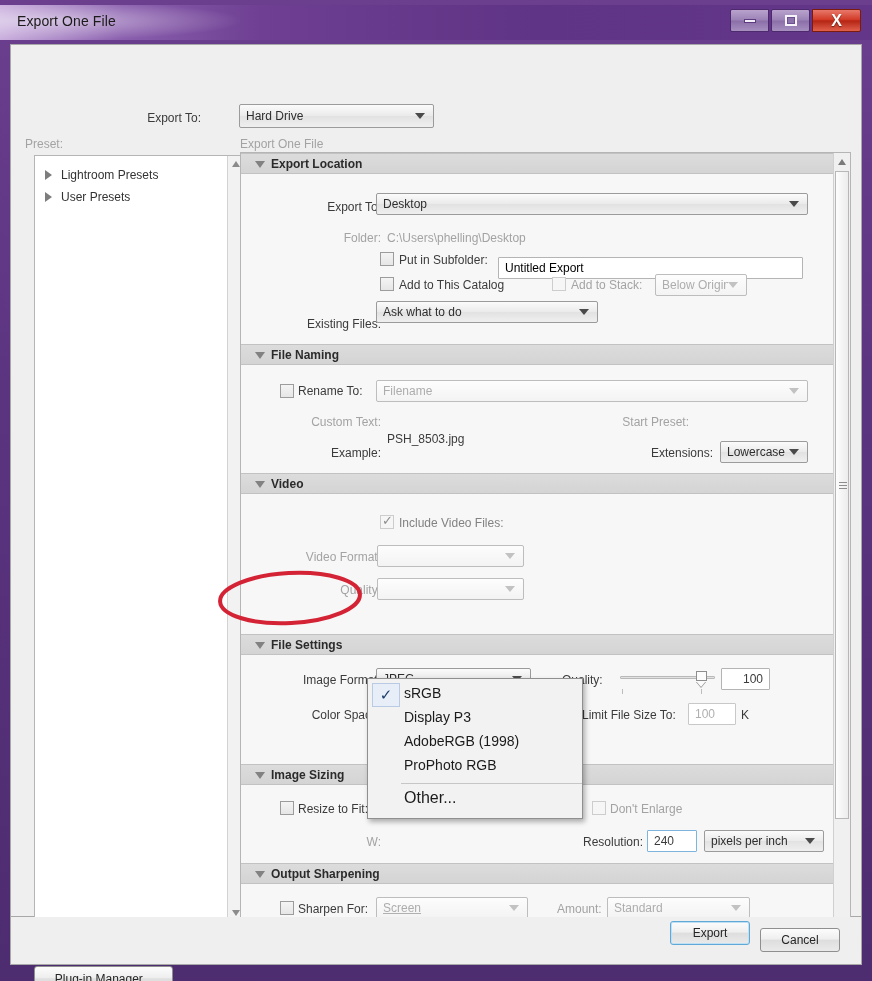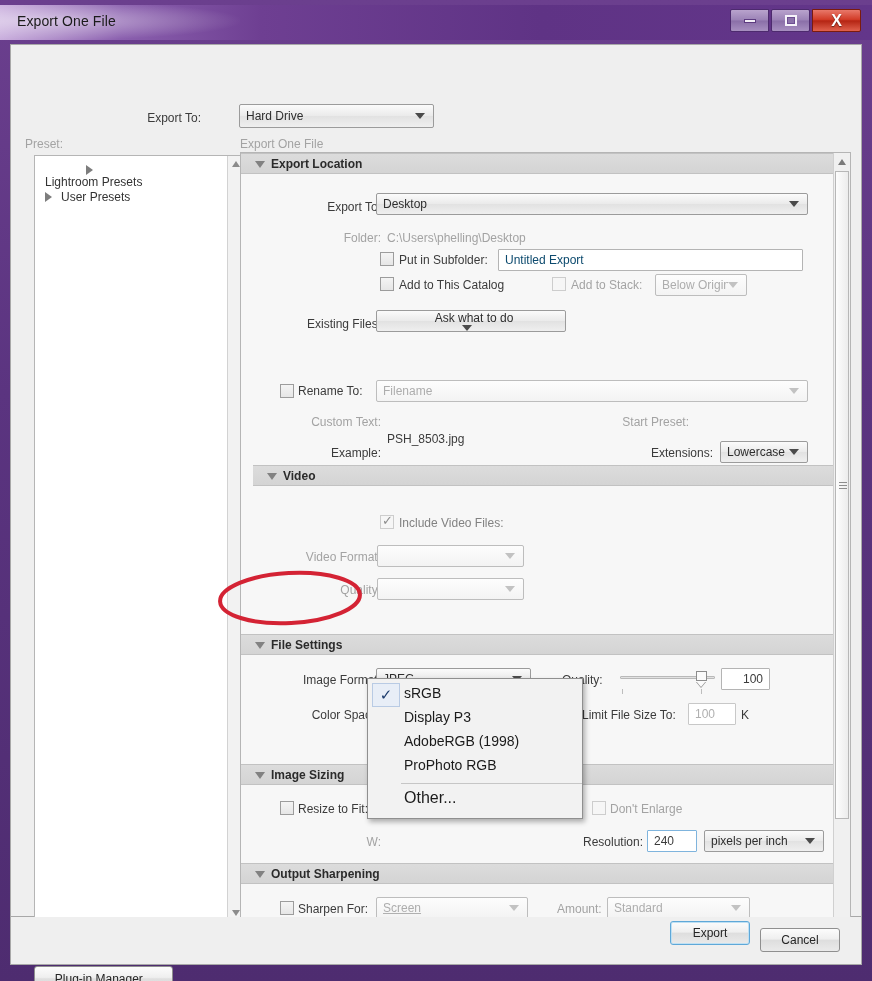--- a/index.html
+++ b/index.html
@@ -90,21 +90,21 @@
     border-color: #bdbdbd;
   }
   .combo.flat.dis .ctext { color: #adadad; }
 
   .field {
     position: absolute; height: 22px; background: #fff;
     border: 1px solid #b4b4b4; border-radius: 1px;
     font-size: 12px; color: #3b3b3b;
     display: flex; align-items: center; padding: 0 6px;
   }
-  .field.ph { color: #0c4a6e; }
+  .field.ph { color: #000000; margin-top: 8px; }
   .field.num { justify-content: flex-end; }
   .field.focus { border-color: #7fb4dd; }
   .field.numdim { color: #b0b0b0; border-color: #c8c8c8; }
 
   .cbx {
     position: absolute; width: 14px; height: 14px;
     background: linear-gradient(to bottom, #f4f4f4, #e6e6e6);
     border: 1px solid #9c9c9c;
   }
   .cbx.dis { border-color: #cdcdcd; background: #f6f6f6; }
@@ -164,21 +164,21 @@
 
     <div class="lbl r" style="left:90px; top:66px; width:100px;">Export To:</div>
     <div class="combo" style="left:228px; top:59px; width:195px; height:24px;">
       <span class="ctext">Hard Drive</span>
       <span class="carrow"></span>
     </div>
 
     <div class="lbl dim" style="left:14px; top:92px;text-align:center;">Preset:</div>
     <div style="position:absolute; left:23px; top:110px; width:209px; height:767px; background:#fff; border:1px solid #b5b5b5;">
       <div style="position:absolute; left:10px; top:9px;">
-        <div style="display:flex; align-items:center; height:20px;flex-direction:column;">
+        <div style="display:flex; align-items:center; height:20px;">
           <span style="width:0;height:0;border-top:5px solid transparent;border-bottom:5px solid transparent;border-left:7px solid #7d7d7d;margin-right:9px;"></span>
           <span style="font-size:12px;color:#333;">Lightroom Presets</span>
         </div>
         <div style="display:flex; align-items:center; height:20px; margin-top:2px;">
           <span style="width:0;height:0;border-top:5px solid transparent;border-bottom:5px solid transparent;border-left:7px solid #7d7d7d;margin-right:9px;"></span>
           <span style="font-size:12px;color:#333;">User Presets</span>
         </div>
       </div>
 
       <div style="position:absolute; right:0; top:0; width:15px; height:100%; background:#f2f2f2; border-left:1px solid #d2d2d2;">
@@ -221,45 +221,49 @@
       <div class="cbx" style="left:139px; top:124px;"></div>
       <div class="lbl" style="left:158px; top:125px;text-align:center;">Add to This Catalog</div>
       <div class="cbx dis" style="left:311px; top:124px;"></div>
       <div class="lbl dim" style="left:330px; top:125px;">Add to Stack:</div>
       <div class="combo flat dis" style="left:414px; top:121px; width:92px;">
         <span class="ctext">Below Original</span>
         <span class="carrow"></span>
       </div>
 
       <div class="lbl r" style="left:34px; top:164px; width:106px;">Existing Files:</div>
-      <div class="combo" style="left:135px; top:157px; width:190px;flex-direction:column;">
+      <div class="combo" style="left:135px; top:148px; width:222px;">
         <span class="ctext">Ask what to do</span>
         <span class="carrow"></span>
       </div>
 
+      <div class="sec-head" style="top:191px;">
+        <span class="tri"></span>
+        <span class="stitle">File Naming</span>
+      </div>
 
       <div class="cbx" style="left:39px; top:231px;"></div>
       <div class="lbl" style="left:57px; top:231px;">Rename To:</div>
       <div class="combo flat dis" style="left:135px; top:227px; width:432px;">
         <span class="ctext">Filename</span>
         <span class="carrow"></span>
       </div>
 
       <div class="lbl dim r" style="left:40px; top:262px; width:100px;">Custom Text:</div>
       <div class="lbl dim r" style="left:348px; top:262px; width:100px;">Start Preset:</div>
 
       <div class="lbl r" style="left:70px; top:293px; width:70px;">Example:</div>
       <div class="lbl" style="left:146px; top:279px;text-align:right;">PSH_8503.jpg</div>
       <div class="lbl r" style="left:392px; top:293px; width:80px;">Extensions:</div>
       <div class="combo" style="left:479px; top:288px; width:88px;">
         <span class="ctext">Lowercase</span>
         <span class="carrow"></span>
       </div>
 
-      <div class="sec-head" style="top:312px;margin-left:12px;">
+      <div class="sec-head" style="top:320px;">
         <span class="tri"></span>
         <span class="stitle">Video</span>
       </div>
 
       <div class="cbx dis checked" style="left:139px; top:362px;"></div>
       <div class="lbl dim" style="left:158px; top:363px; color:#828282;">Include Video Files:</div>
 
       <div class="lbl dim r" style="left:30px; top:397px; width:110px;">Video Format:</div>
       <div class="combo flat dis" style="left:136px; top:392px; width:147px;">
         <span class="ctext"></span>

